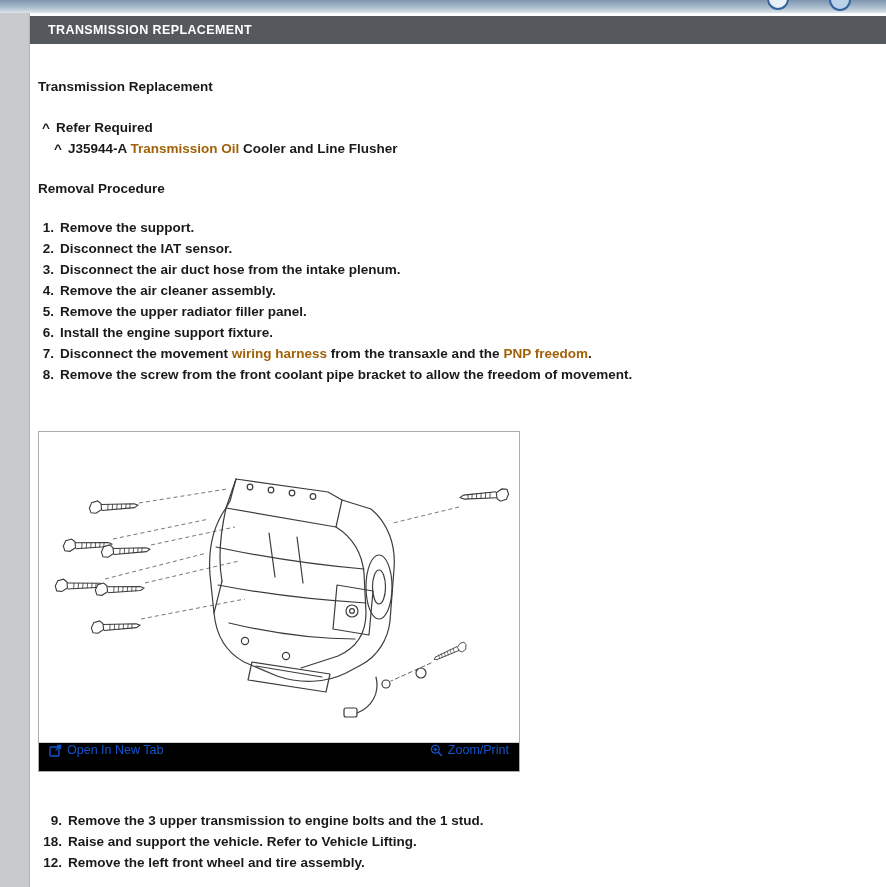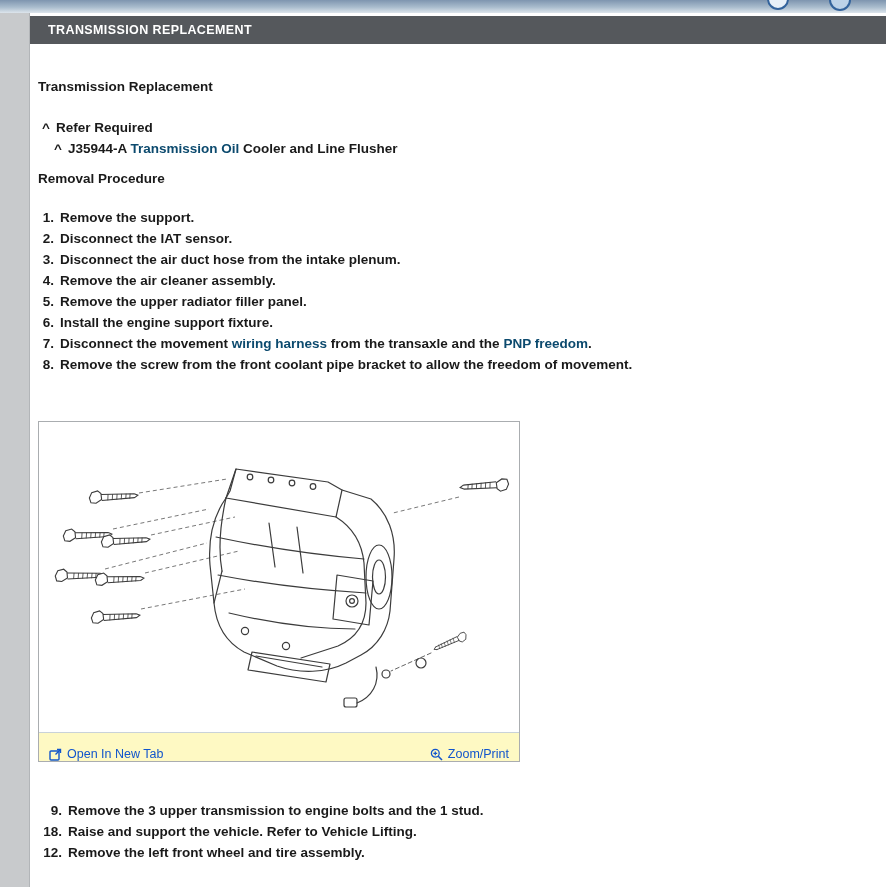--- a/index.html
+++ b/index.html
@@ -31,42 +31,42 @@
     display:flex;align-items:center;
     font-size:12.5px;font-weight:bold;letter-spacing:0.4px;
     padding-left:18px;box-sizing:border-box;
   }
   .content{
     position:absolute;top:44px;left:30px;width:856px;
     padding-left:8px;box-sizing:border-box;
     font-size:13.5px;font-weight:bold;
   }
   .doc-title{margin-top:34px;line-height:17px;}
-  a.lnk{color:#0c4a6e;text-decoration:none;cursor:pointer;}
+  a.lnk{color:#a16207;text-decoration:none;cursor:pointer;}
   .tools{margin-top:22px;}
   .tools .line{display:flex;line-height:21px;}
   .caret{width:14px;flex:0 0 auto;}
   .line.l1{padding-left:4px;}
   .line.l2{padding-left:16px;}
-  .sub-heading{margin-top:11px;line-height:17px;}
+  .sub-heading{margin-top:21px;line-height:17px;}
   .steps{margin-top:20px;padding-left:2px;}
   .steps2{margin-top:38px;padding-left:2px;}
   .step{display:flex;line-height:21px;}
   .step .num{flex:0 0 auto;text-align:right;margin-right:6px;}
   .steps .num{width:14px;}
   .steps2 .num{width:22px;}
   .step .txt{flex:1;}
   .figure{
     margin-top:46px;width:480px;
     border:1px solid #aaadb0;background:#fff;
   }
   .fig-img{height:310px;display:flex;align-items:center;justify-content:center;}
   .fig-bar{
-    height:28px;border-top:1px solid #c9d2d9;background:#fef9c3;
-    display:flex;align-items:flex-end;justify-content:space-between;
+    height:28px;border-top:1px solid #c9d2d9;background:#000000;
+    display:flex;align-items:flex-start;justify-content:space-between;
     padding:0 10px;font-weight:normal;font-size:12.5px;
   }
   .fig-link{display:flex;align-items:center;gap:5px;color:#1155cc;cursor:pointer;text-decoration:none;}
 </style>
 </head>
 <body>
 
 <div class="top-bar"></div>
 <div class="circle-icon c1"></div>
 <div class="circle-icon c2"></div>

